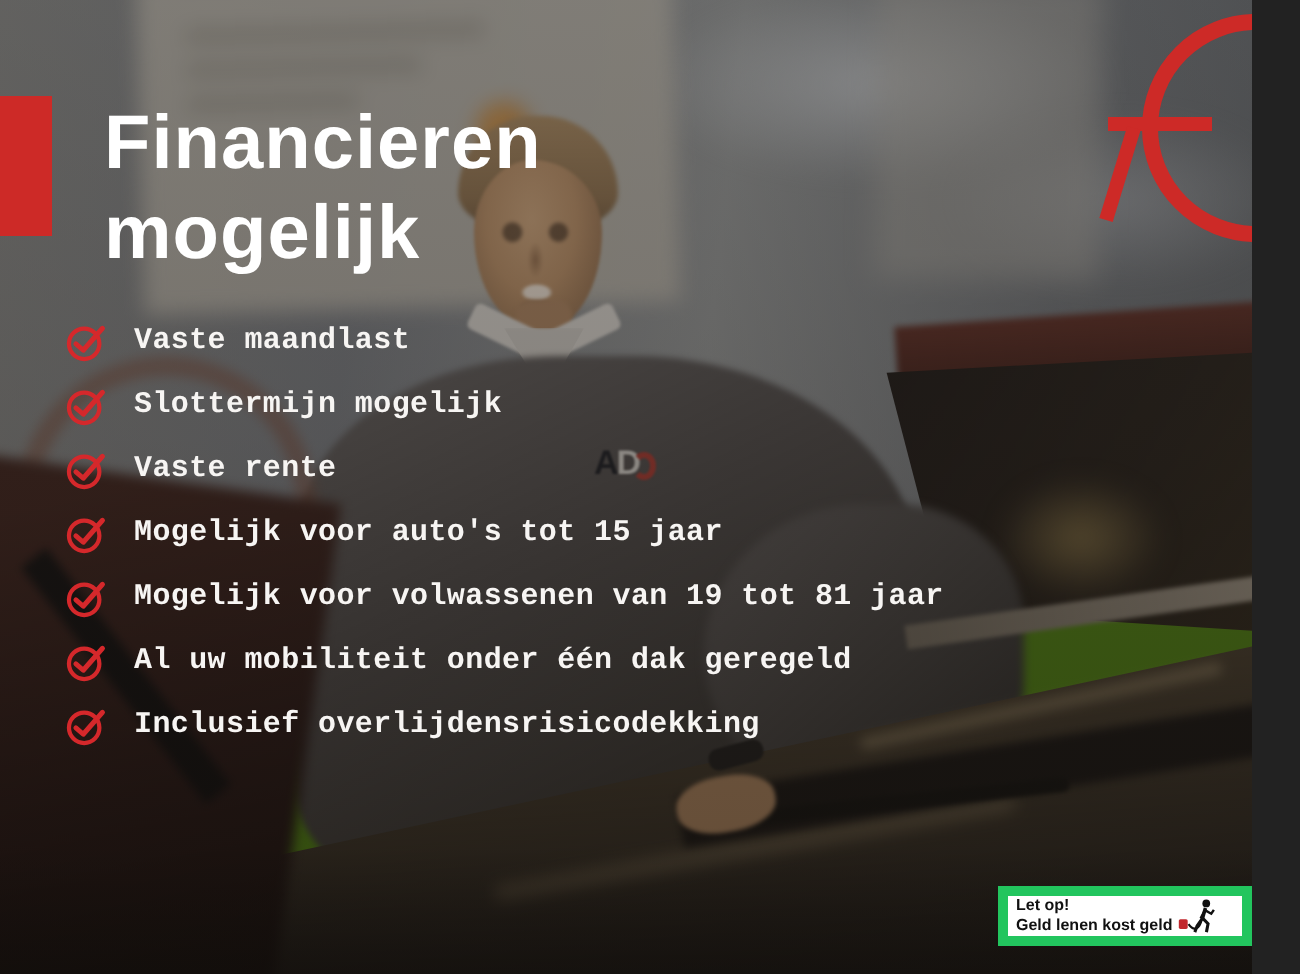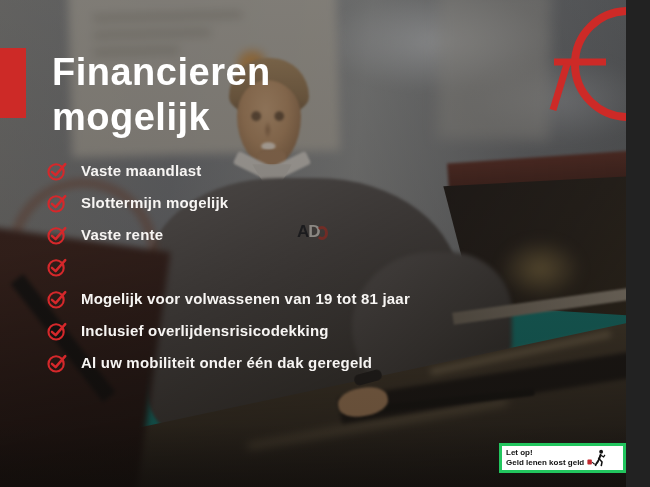--- a/index.html
+++ b/index.html
@@ -1,19 +1,19 @@
 <!DOCTYPE html>
 <html><head>
 <meta charset="utf-8">
 <style>
   * { box-sizing: border-box; margin: 0; padding: 0; }
   body { margin: 0; background: #222; font-family: "Liberation Sans", sans-serif; }
   .stage {
     position: relative; width: 626px; height: 487px;
-    overflow: hidden; background: #0f766e; padding-left: 40px;
+    overflow: hidden; background: #4d7c0f; padding-left: 40px;
   }
   .abs { position: absolute; }
 
   
   .photo { position: absolute; inset: 0; overflow: hidden; }
   .sky {
     left: 0; top: 0; width: 650px; height: 268px;
     background: linear-gradient(96deg, #807f7b 0%, #75777a 28%, #8f908e 55%, #6d6f71 80%, #5f6264 100%);
   }
   .cloud1 { left: 320px; top: -8px; width: 240px; height: 100px;
@@ -110,30 +110,30 @@
     background: linear-gradient(180deg, rgba(14,11,9,0), rgba(14,11,9,.6)); }
 
   .overlay { position: absolute; inset: 0;
     background: linear-gradient(180deg, rgba(40,40,42,.34) 0%, rgba(32,30,30,.38) 45%, rgba(18,15,13,.46) 100%); }
 
   
   .ui { position: absolute; inset: 0; }
   .red-block { left: 0; top: 48px; width: 26px; height: 70px; background: #cd2a27; }
   .title { left: 52px; top: 50px; color: #ffffff; font-size: 38px; line-height: 45px;
     font-weight: 600; letter-spacing: .5px; }
-  .check-list { left: 46px; top: 160px; list-style: none; display: flex;
-    flex-direction: column; gap: 11px; }
+  .check-list { left: 32px; top: 160px; list-style: none; display: flex;
+    flex-direction: column; gap: 11px; font-family: Liberation Mono, monospace; }
   .check-list li { display: flex; align-items: center; gap: 13px; height: 21px; }
   .chk { width: 22px; height: 22px; display: inline-flex; flex: 0 0 22px; }
   .lbl { color: #f7f5f3; font-size: 15px; font-weight: 600; letter-spacing: .2px; white-space: nowrap; }
 
   .brand-arc { right: 0; top: 0; }
 
   .warning-box { left: 499px; top: 443px; width: 127px; height: 30px;
-    background: #ffffff; border: 3px solid #22c55e;
+    background: #ffffff; border: 5px solid #22c55e;
     display: flex; align-items: center; gap: 3px; padding: 2px 4px; }
   .warning-text { font-size: 8px; font-weight: 700; color: #111; line-height: 1.3; white-space: nowrap; }
   .warning-icon { flex: 0 0 auto; }
 </style>
 </head>
 <body>
 
 <div class="stage">
 
   <div class="photo">
@@ -219,47 +219,48 @@
           </span>
         <span class="lbl">Vaste rente</span>
       </li>
       <li>
         <span class="chk">
             <svg viewBox="0 0 24 24" width="22" height="22">
               <circle cx="11" cy="13" r="8.3" fill="none" stroke="#d5282b" stroke-width="2.3"></circle>
               <path d="M6.5 13 L10.5 16.5 L21 4.5" fill="none" stroke="#d5282b" stroke-width="2.7" stroke-linecap="round" stroke-linejoin="round"></path>
             </svg>
           </span>
+        <span class="lbl">Mogelijk voor auto's tot 15 jaar</span>
       </li>
       <li>
         <span class="chk">
             <svg viewBox="0 0 24 24" width="22" height="22">
               <circle cx="11" cy="13" r="8.3" fill="none" stroke="#d5282b" stroke-width="2.3"></circle>
               <path d="M6.5 13 L10.5 16.5 L21 4.5" fill="none" stroke="#d5282b" stroke-width="2.7" stroke-linecap="round" stroke-linejoin="round"></path>
             </svg>
           </span>
         <span class="lbl">Mogelijk voor volwassenen van 19 tot 81 jaar</span>
       </li>
       <li>
         <span class="chk">
             <svg viewBox="0 0 24 24" width="22" height="22">
               <circle cx="11" cy="13" r="8.3" fill="none" stroke="#d5282b" stroke-width="2.3"></circle>
               <path d="M6.5 13 L10.5 16.5 L21 4.5" fill="none" stroke="#d5282b" stroke-width="2.7" stroke-linecap="round" stroke-linejoin="round"></path>
             </svg>
           </span>
+        <span class="lbl">Al uw mobiliteit onder één dak geregeld</span>
+      </li>
+      <li>
+        <span class="chk">
+            <svg viewBox="0 0 24 24" width="22" height="22">
+              <circle cx="11" cy="13" r="8.3" fill="none" stroke="#d5282b" stroke-width="2.3"></circle>
+              <path d="M6.5 13 L10.5 16.5 L21 4.5" fill="none" stroke="#d5282b" stroke-width="2.7" stroke-linecap="round" stroke-linejoin="round"></path>
+            </svg>
+          </span>
         <span class="lbl">Inclusief overlijdensrisicodekking</span>
-      </li>
-      <li>
-        <span class="chk">
-            <svg viewBox="0 0 24 24" width="22" height="22">
-              <circle cx="11" cy="13" r="8.3" fill="none" stroke="#d5282b" stroke-width="2.3"></circle>
-              <path d="M6.5 13 L10.5 16.5 L21 4.5" fill="none" stroke="#d5282b" stroke-width="2.7" stroke-linecap="round" stroke-linejoin="round"></path>
-            </svg>
-          </span>
-        <span class="lbl">Al uw mobiliteit onder één dak geregeld</span>
       </li>
     </ul>
 
     <svg class="abs brand-arc" width="80" height="135" viewBox="0 0 80 135">
       <circle cx="82" cy="64" r="53" fill="none" stroke="#cd2a27" stroke-width="8"></circle>
       <line x1="8" y1="62" x2="60" y2="62" stroke="#cd2a27" stroke-width="7"></line>
       <line x1="21" y1="64" x2="7" y2="110" stroke="#cd2a27" stroke-width="7"></line>
     </svg>
 
     <div class="abs warning-box">

